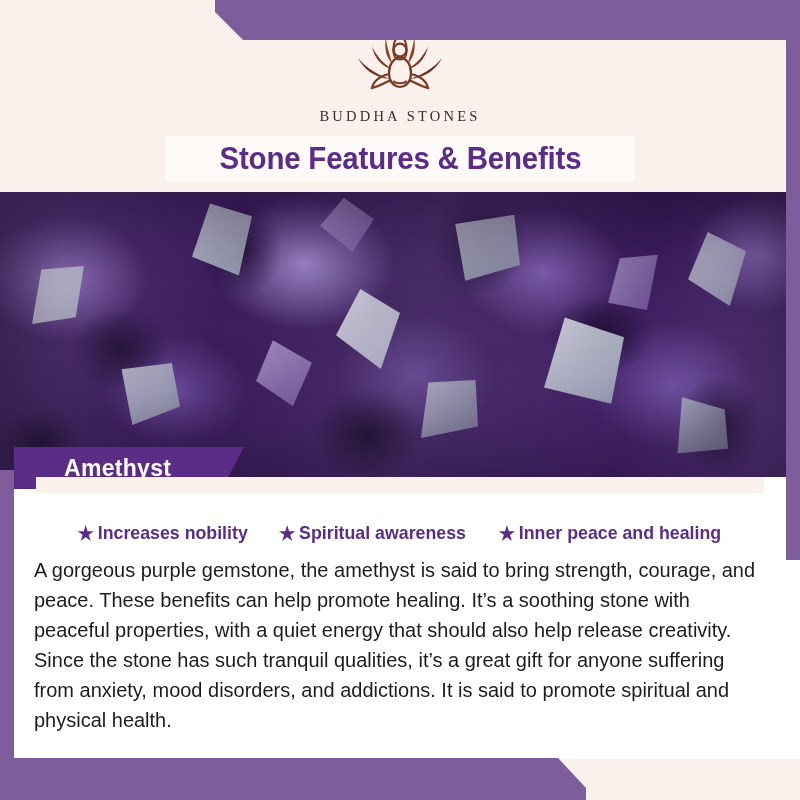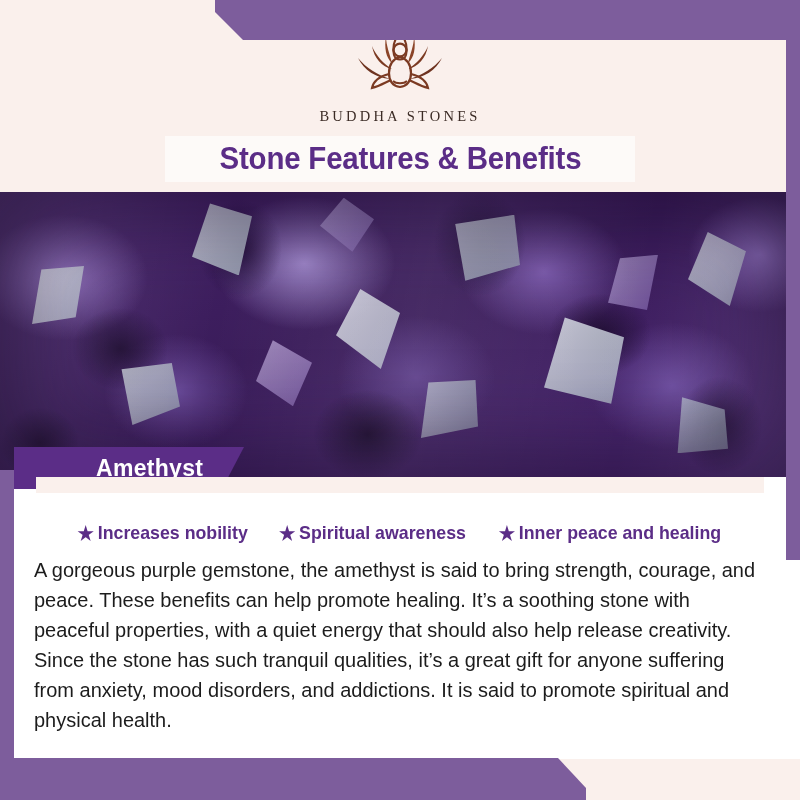--- a/index.html
+++ b/index.html
@@ -108,21 +108,21 @@
   .l-sheen{
     background:linear-gradient(100deg,rgba(255,255,255,.10) 0%,rgba(255,255,255,0) 28%,rgba(255,255,255,.07) 52%,rgba(255,255,255,0) 78%,rgba(255,255,255,.09) 100%);
   }
   .l-vign{box-shadow:inset 0 0 90px 20px rgba(20,6,36,.55);}
 
   
   .name-banner{
     position:absolute;top:447px;left:14px;width:230px;height:42px;
     background:#5b2d87;z-index:5;
     clip-path:polygon(0 0, 230px 0, 208px 42px, 0 42px);
-    display:flex;align-items:center;padding-left:32px;
+    display:flex;align-items:center;
   }
   .name-text{
     margin-left:50px;
     font-family:"Liberation Sans Narrow","Liberation Sans",sans-serif;
     font-weight:700;font-size:23px;color:#ffffff;
     letter-spacing:.3px;white-space:nowrap;
   }
 
   
   .content{

